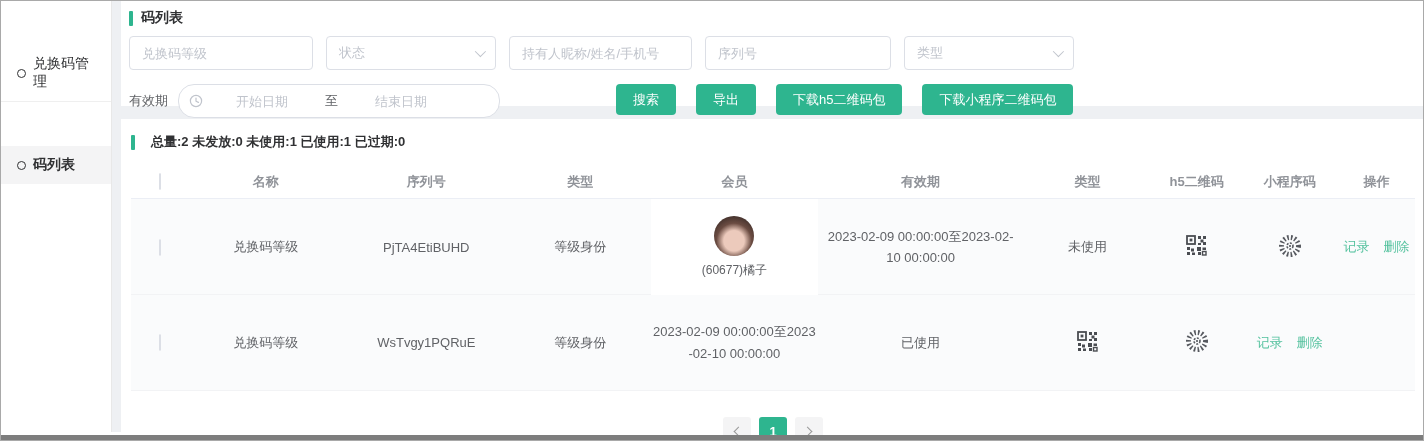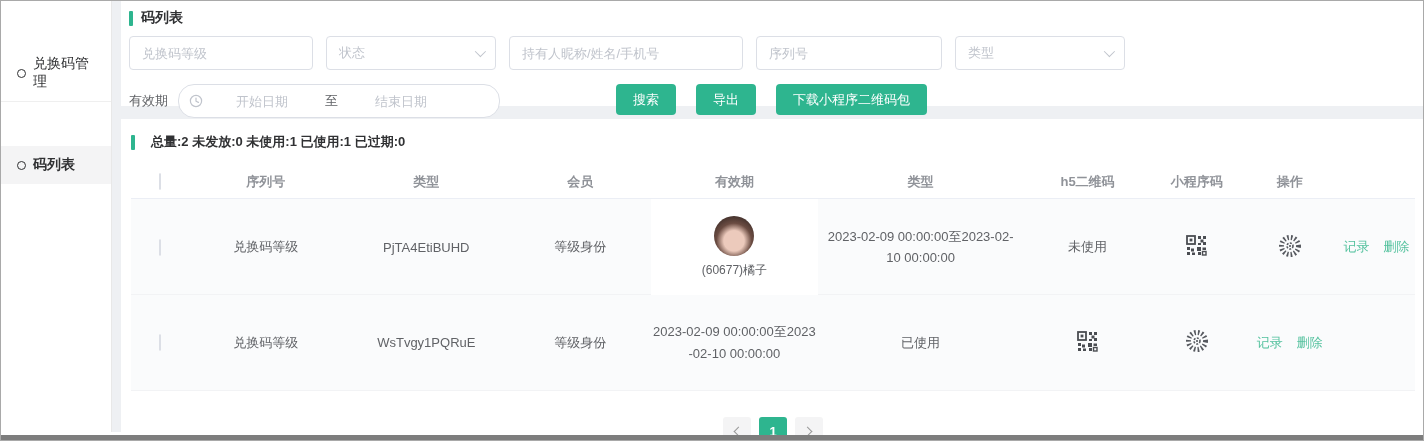--- a/index.html
+++ b/index.html
@@ -95,21 +95,21 @@
       <span class="green-bar"></span>
       <span class="title-text">码列表</span>
     </div>
 
     <div class="filter-row1">
       <input class="f-input" style="width: 184px;" placeholder="兑换码等级">
       <div class="f-select" style="width:170px">
         <span class="sel-ph">状态</span>
         <span class="chev"></span>
       </div>
-      <input class="f-input" style="width: 234px;" placeholder="持有人昵称/姓名/手机号">
+      <input class="f-input" style="width: 183px;" placeholder="持有人昵称/姓名/手机号">
       <input class="f-input" style="width: 186px;" placeholder="序列号">
       <div class="f-select" style="width:170px">
         <span class="sel-ph">类型</span>
         <span class="chev"></span>
       </div>
     </div>
 
     <div class="filter-row2">
       <span class="v-label">有效期</span>
       <div class="date-range">
@@ -117,34 +117,36 @@
           <circle cx="7" cy="7" r="5.6" fill="none" stroke="#c0c4cc" stroke-width="1.2"></circle>
           <path d="M7 4 L7 7.2 L9.4 8.4" fill="none" stroke="#c0c4cc" stroke-width="1.2" stroke-linecap="round"></path>
         </svg>
         <input class="date-in" placeholder="开始日期" style="">
         <span class="range-sep">至</span>
         <input class="date-in" placeholder="结束日期" style="">
       </div>
       <div class="btn-group">
         <button class="g-btn">搜索</button>
         <button class="g-btn">导出</button>
+        <button class="g-btn">下载h5二维码包</button>
         <button class="g-btn">下载小程序二维码包</button>
       </div>
     </div>
   </div>
 
   <div class="table-card">
     <div class="summary-row">
       <span class="green-bar"></span>
       <span class="summary-text">总量:2 未发放:0 未使用:1 已使用:1 已过期:0</span>
     </div>
 
     <div class="tbl">
       <div class="trow thead">
         <div class="th"><span class="cb"></span></div>
+        <div class="th">名称</div>
         <div class="th">序列号</div>
         <div class="th">类型</div>
         <div class="th">会员</div>
         <div class="th">有效期</div>
         <div class="th">类型</div>
         <div class="th">h5二维码</div>
         <div class="th">小程序码</div>
         <div class="th">操作</div>
       </div>
 

